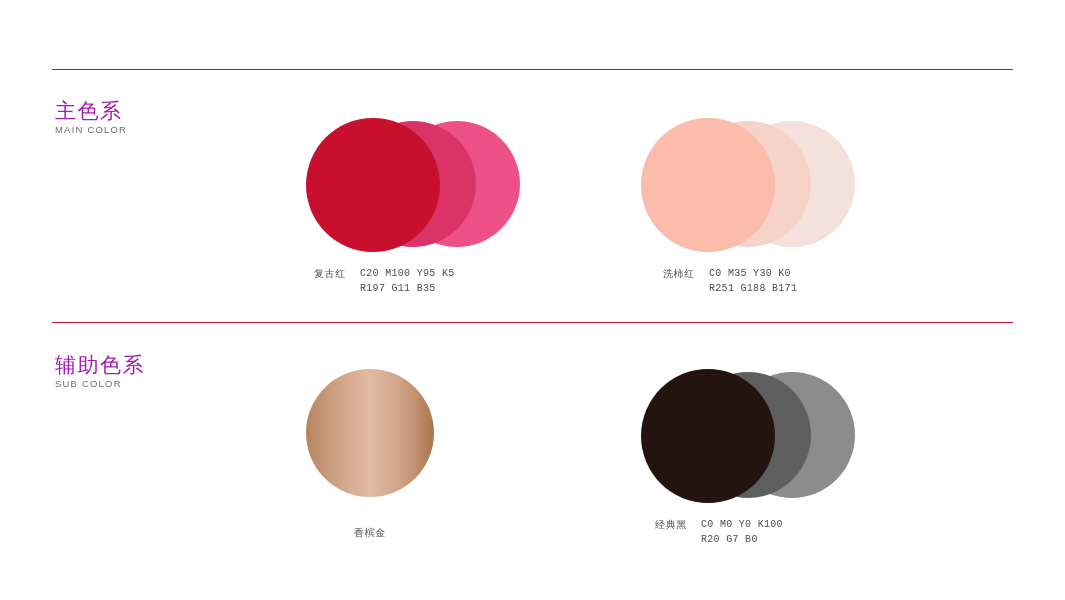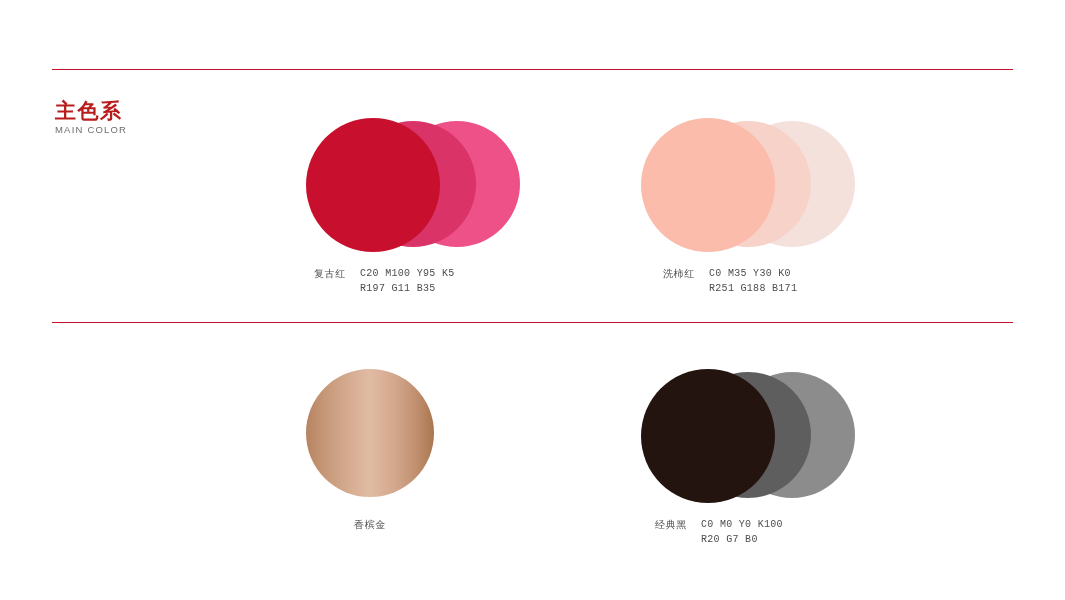--- a/index.html
+++ b/index.html
@@ -39,22 +39,22 @@
     position: absolute;
     left: 55px;
   }
   .head-main { top: 98px; }
   .head-sub  { top: 352px; }
 
   .head-cn {
     font-size: 21px;
     line-height: 26px;
     letter-spacing: 1.5px;
-    color: #b91c1c;
-    font-weight: 700;
+    color: #a21caf;
+    font-weight: 400;
     white-space: nowrap;
   }
   .head-en {
     margin-top: 0;
     font-size: 9.5px;
     line-height: 12px;
     letter-spacing: 1.2px;
     color: #6d6d6d;
     font-weight: 400;
     white-space: nowrap;
@@ -106,21 +106,21 @@
   #grp-persimmon   { left: 641px; top: 118px; }
   #grp-champagne   { left: 306px; top: 369px; }
   #grp-black       { left: 641px; top: 369px; }
 
   #grp-vintage-red .labels { left: 8px; top: 148px; }
   #grp-persimmon   .labels { left: 22px; top: 148px; }
   #grp-champagne   .labels { left: 8px; top: 148px; }
   #grp-black       .labels { left: 14px; top: 148px; }
 
   
-  #grp-champagne .labels { left: 0; width: 128px; text-align: center; }
+  #grp-champagne .labels { left: 0; width: 128px; text-align: center; margin-top: 8px; }
   #grp-champagne .labels .row { justify-content: center; }
   #grp-champagne .lbl-name { min-width: 0; }
 </style>
 </head>
 <body>
 
 <div class="page">
 
   <div class="rule rule-top"></div>
 
@@ -160,20 +160,24 @@
       </div>
       <div class="row">
         <span class="lbl-spacer"></span>
         <span class="lbl-vals">R251 G188  B171</span>
       </div>
     </div>
   </div>
 
   <div class="rule rule-mid"></div>
 
+  <div class="section-head head-sub">
+    <div class="head-cn">辅助色系</div>
+    <div class="head-en">SUB COLOR</div>
+  </div>
 
   <div class="swatch-group" id="grp-champagne">
     <div class="circles">
       <div class="circle" style="left:0px; width:128px; height:128px; background:linear-gradient(90deg,#B78360 0%,#C59777 14%,#D9B096 38%,#E0BBA3 50%,#D3A78C 70%,#BD8C6B 88%,#A9764F 100%);"></div>
     </div>
     <div class="labels">
       <div class="row">
         <span class="lbl-name">香槟金</span>
       </div>
     </div>

